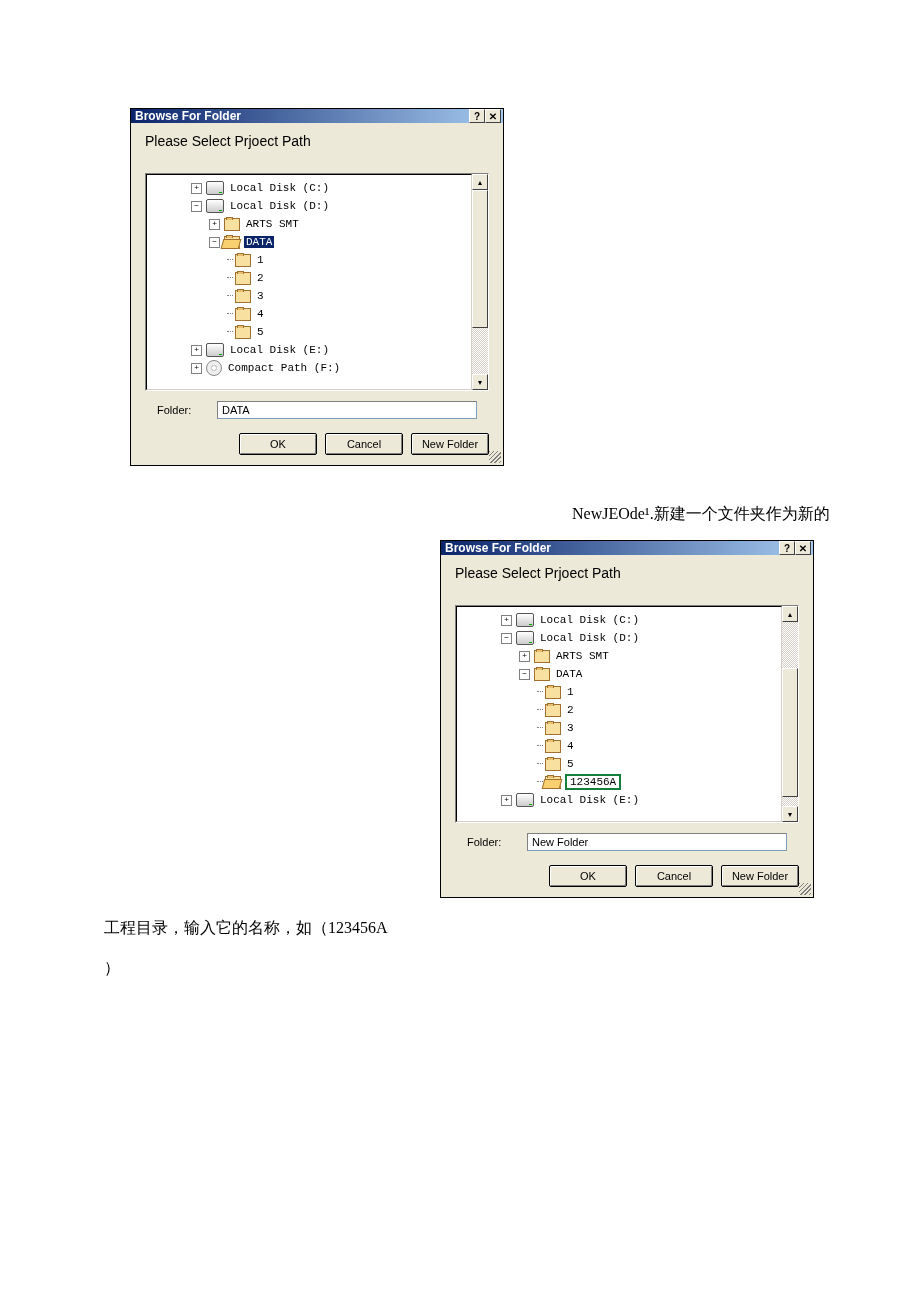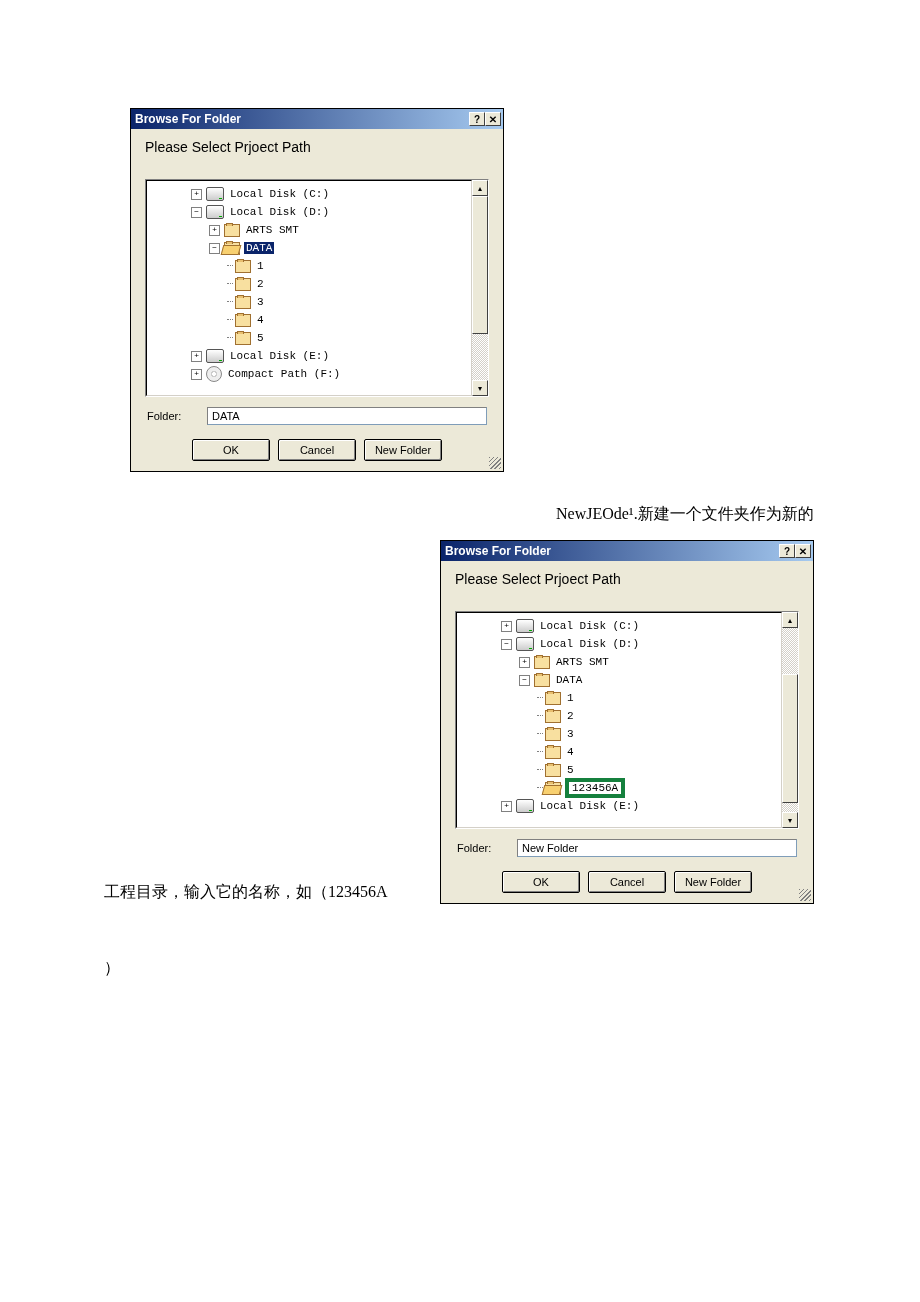--- a/index.html
+++ b/index.html
@@ -29,21 +29,21 @@
     box-shadow: 0 0 0 0;
   }
   .titlebar {
     display: flex;
     align-items: center;
     justify-content: space-between;
     background: linear-gradient(to right, #0a246a, #a6caf0);
     color: #fff;
     font-weight: bold;
     font-size: 12px;
-    height: 20px;
+    height: 14px;
     padding: 0 2px 0 4px;
   }
   .titlebar-btns {
     display: flex;
     gap: 0;
   }
   .titlebar-btn {
     width: 16px;
     height: 14px;
     background: #ece9d8;
@@ -210,47 +210,47 @@
   .node-label {
     padding: 0 2px;
     font-family: Liberation Mono, monospace;
   }
   .node-label.selected {
     background: #0a246a;
     color: #fff;
   }
   .node-label.rename {
     background: #fff;
-    border: 4px solid #15803d;
+    border: 2px solid #15803d;
     padding: 0 3px;
   }
   .folder-row {
     display: flex;
     align-items: center;
-    margin: 8px 16px;
+    margin: 8px 26px;
   }
   .folder-row label {
     width: 60px;
     font-size: 11px;
   }
   .folder-input {
     flex: 1;
     height: 18px;
     border: 1px solid #7f9db9;
     border-top-color: #808080;
     border-left-color: #808080;
     background: #fff;
     font-family: Tahoma, sans-serif;
     font-size: 11px;
     padding: 0 4px;
     box-sizing: border-box;
   }
   .btn-row {
     display: flex;
-    justify-content: center;
+    justify-content: flex-end;
     gap: 8px;
     padding: 6px 14px 10px 14px;
   }
   .btn {
     width: 78px;
     height: 22px;
     background: #ece9d8;
     border: 1px solid #000;
     border-radius: 2px;
     font-family: Tahoma, sans-serif;
@@ -356,21 +356,21 @@
   </div>
 
   <div class="btn-row">
     <button class="btn">OK</button>
     <button class="btn">Cancel</button>
     <button class="btn">New Folder</button>
   </div>
   <div class="resize-grip"></div>
 </div>
 
-<div class="text-block" style="left:556px; top:502px;">NewJEOde¹.新建一个文件夹作为新的</div>
+<div class="text-block" style="left:572px; top:502px;">NewJEOde¹.新建一个文件夹作为新的</div>
 
 <div class="dialog" style="left:440px; top:540px; width:372px;">
   <div class="titlebar">
     <span>Browse For Folder</span>
     <span class="titlebar-btns">
       <span class="titlebar-btn">?</span>
       <span class="titlebar-btn">✕</span>
     </span>
   </div>
   <div class="prompt">Please Select Prjoect Path</div>
@@ -448,16 +448,16 @@
   </div>
 
   <div class="btn-row">
     <button class="btn">OK</button>
     <button class="btn">Cancel</button>
     <button class="btn">New Folder</button>
   </div>
   <div class="resize-grip"></div>
 </div>
 
-<div class="text-block" style="left:104px; top:880px;">工程目录，输入它的名称，如（123456A</div>
+<div class="text-block" style="left:104px; top:916px;">工程目录，输入它的名称，如（123456A</div>
 <div class="text-block" style="left:104px; top:956px;">）</div>
 
 </div>
 
 </body></html>

